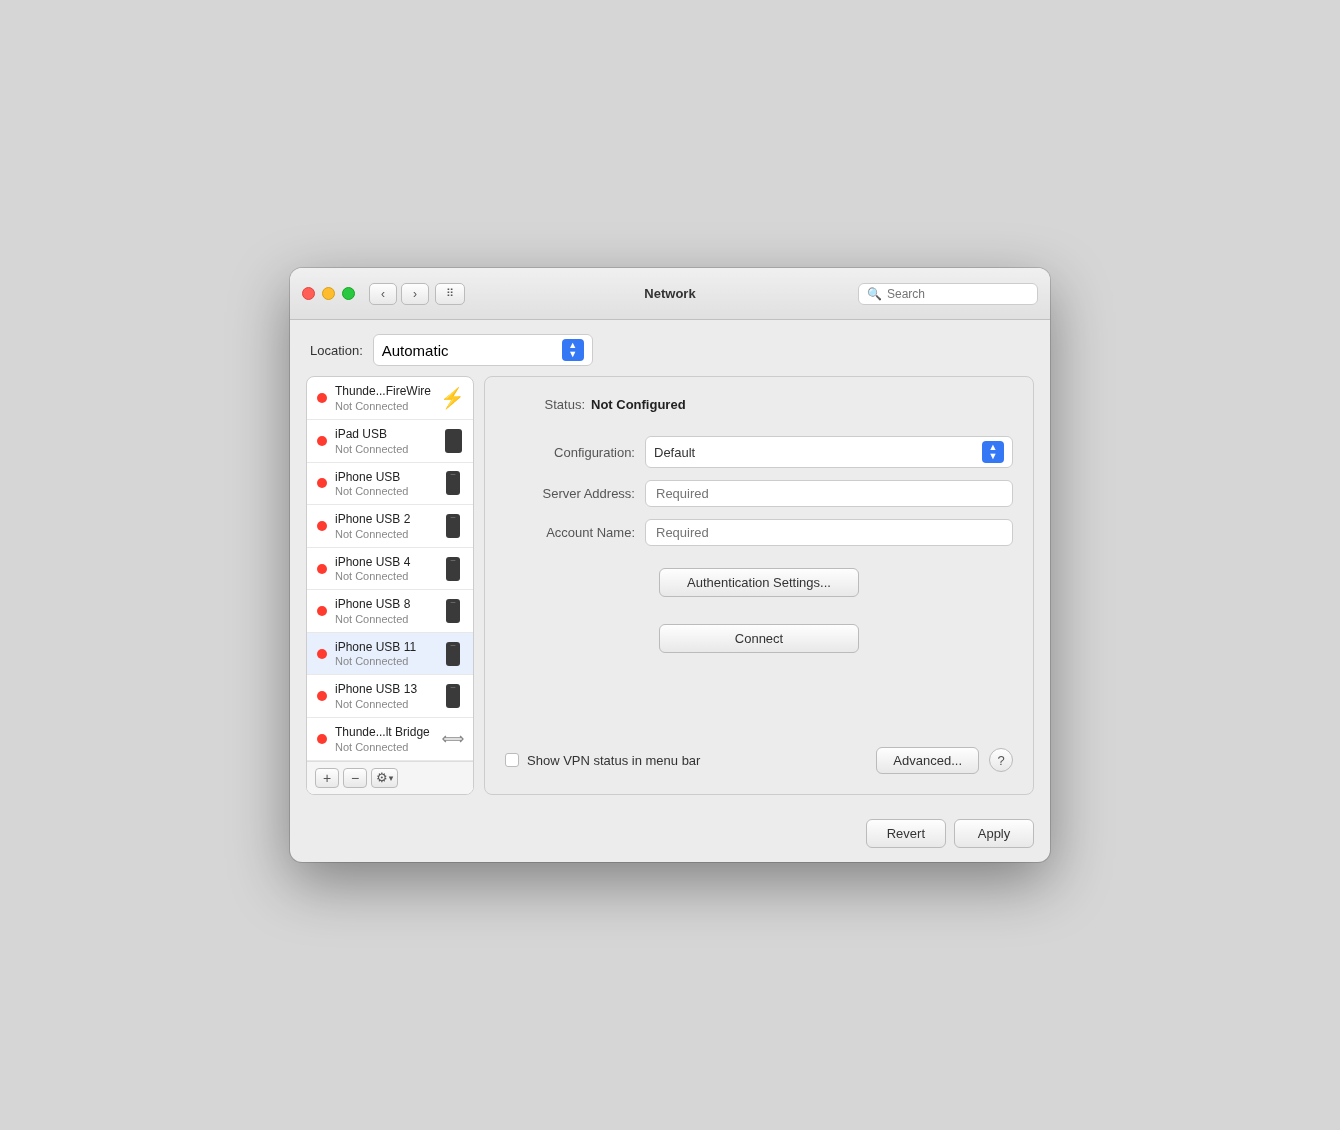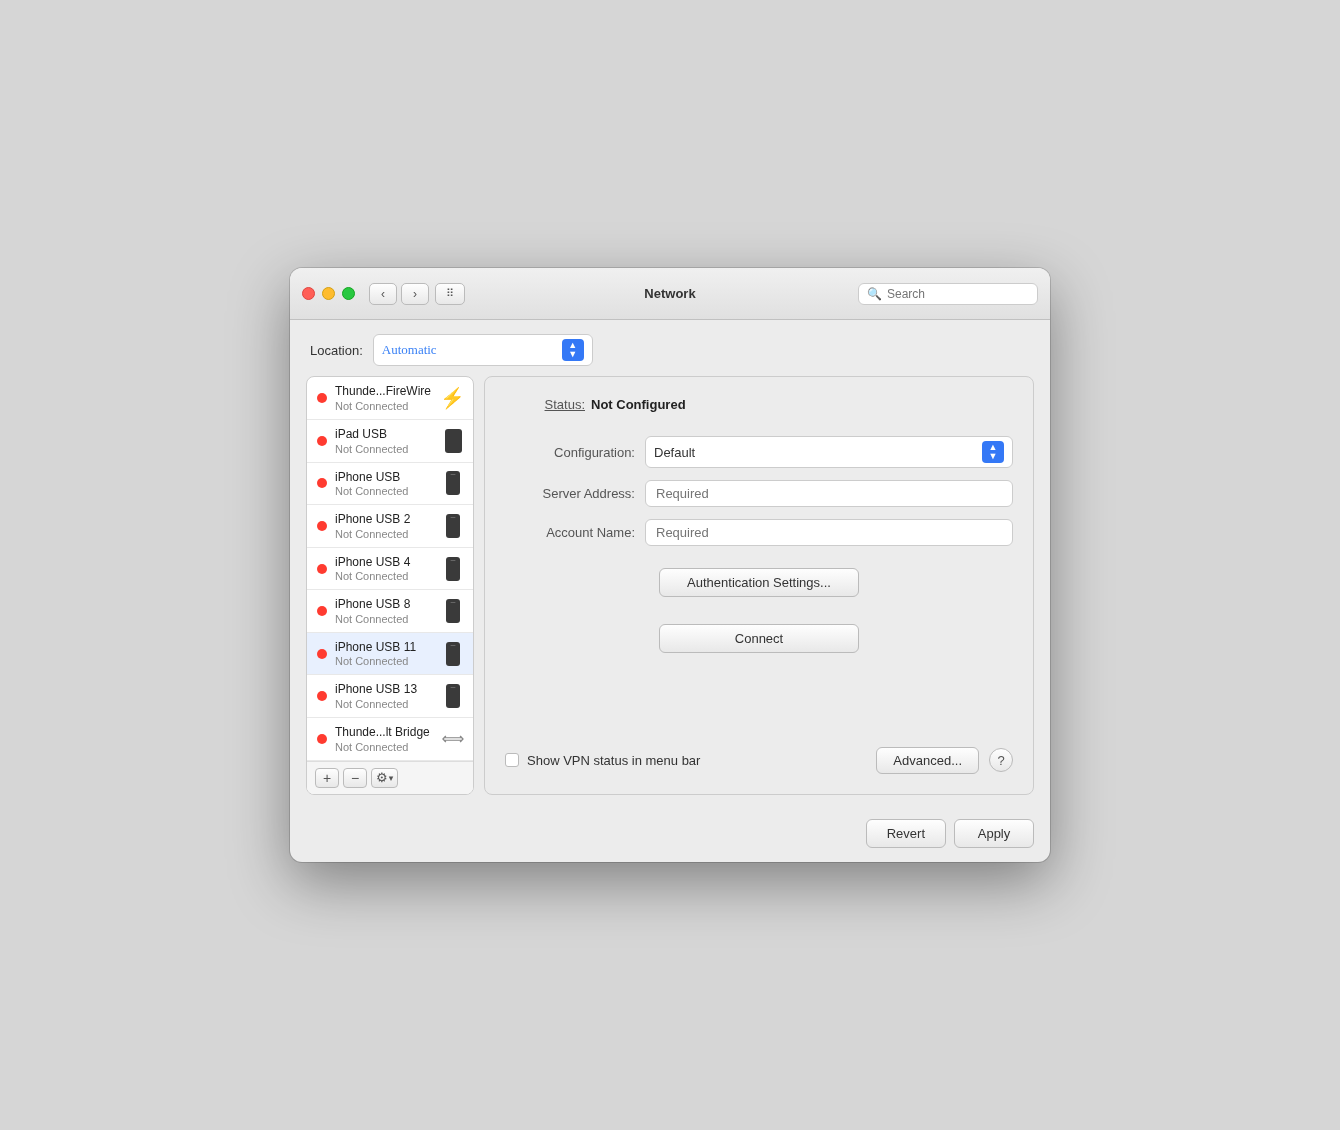--- a/index.html
+++ b/index.html
@@ -118,24 +118,23 @@
       align-items: center;
       background: white;
       border: 1px solid #ccc;
       border-radius: 6px;
       padding: 4px 8px;
       min-width: 220px;
       gap: 8px;
       cursor: pointer;
     }
     .location-select-text {
-      font-size: 13px;
-      color: #3b82f6;
+      font-size: 15px;
+      color: #000000;
       flex: 1;
-      font-family: Liberation Serif, serif;
     }
     .stepper-btn {
       background: #3478f6;
       border-radius: 4px;
       width: 22px;
       height: 22px;
       display: flex;
       align-items: center;
       justify-content: center;
       cursor: pointer;
@@ -275,21 +274,20 @@
       display: flex;
       align-items: center;
       margin-bottom: 24px;
       gap: 6px;
     }
     .status-label {
       font-size: 13px;
       color: #555;
       text-align: right;
       min-width: 80px;
-      text-decoration: underline;
     }
     .status-value {
       font-size: 13px;
       font-weight: 700;
       color: #222;
     }
     .form-section {
       display: flex;
       flex-direction: column;
       gap: 12px;

